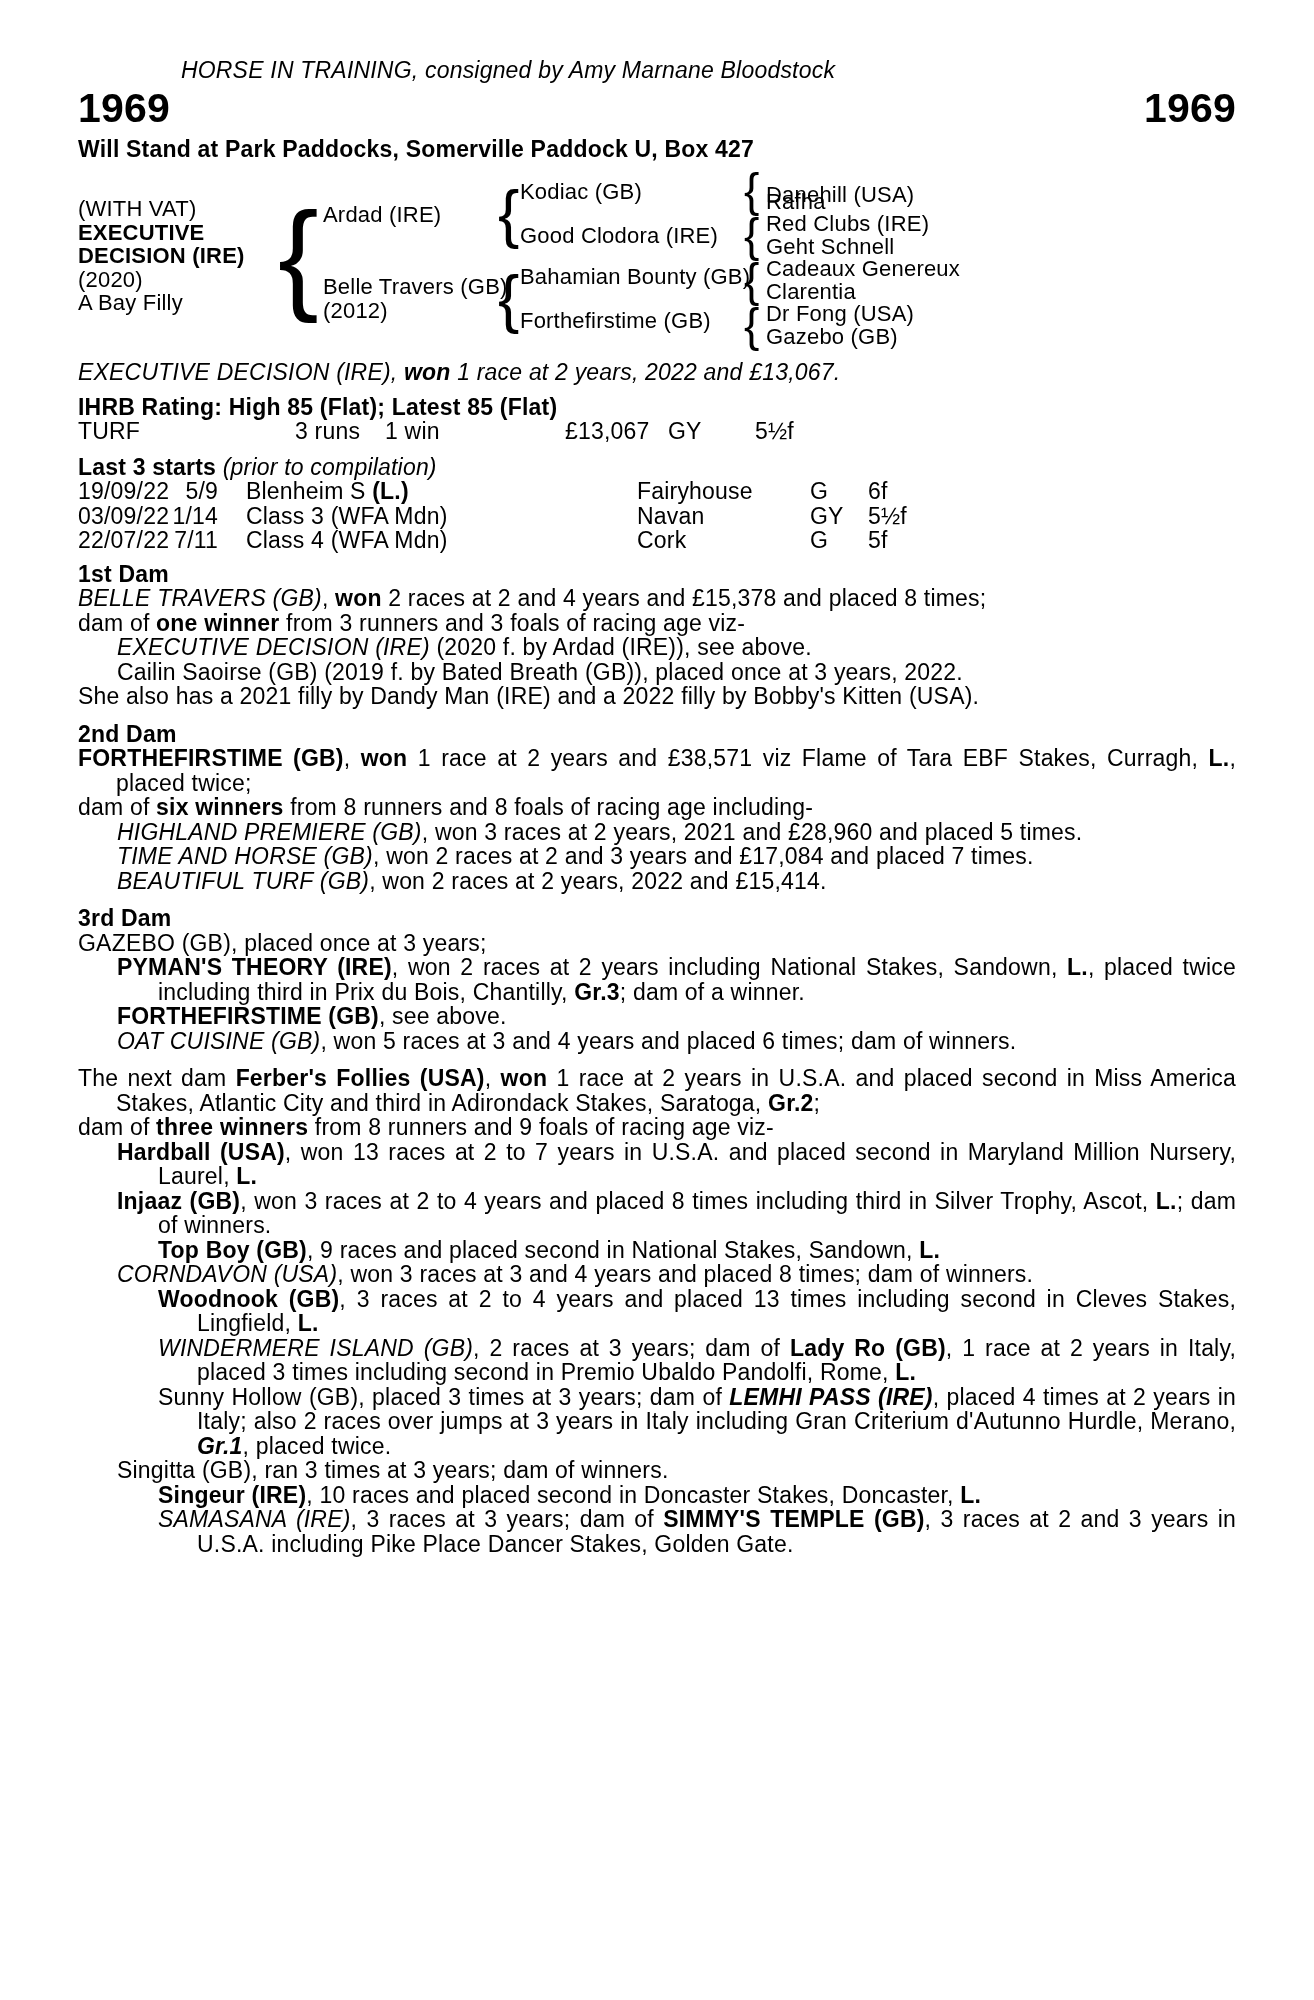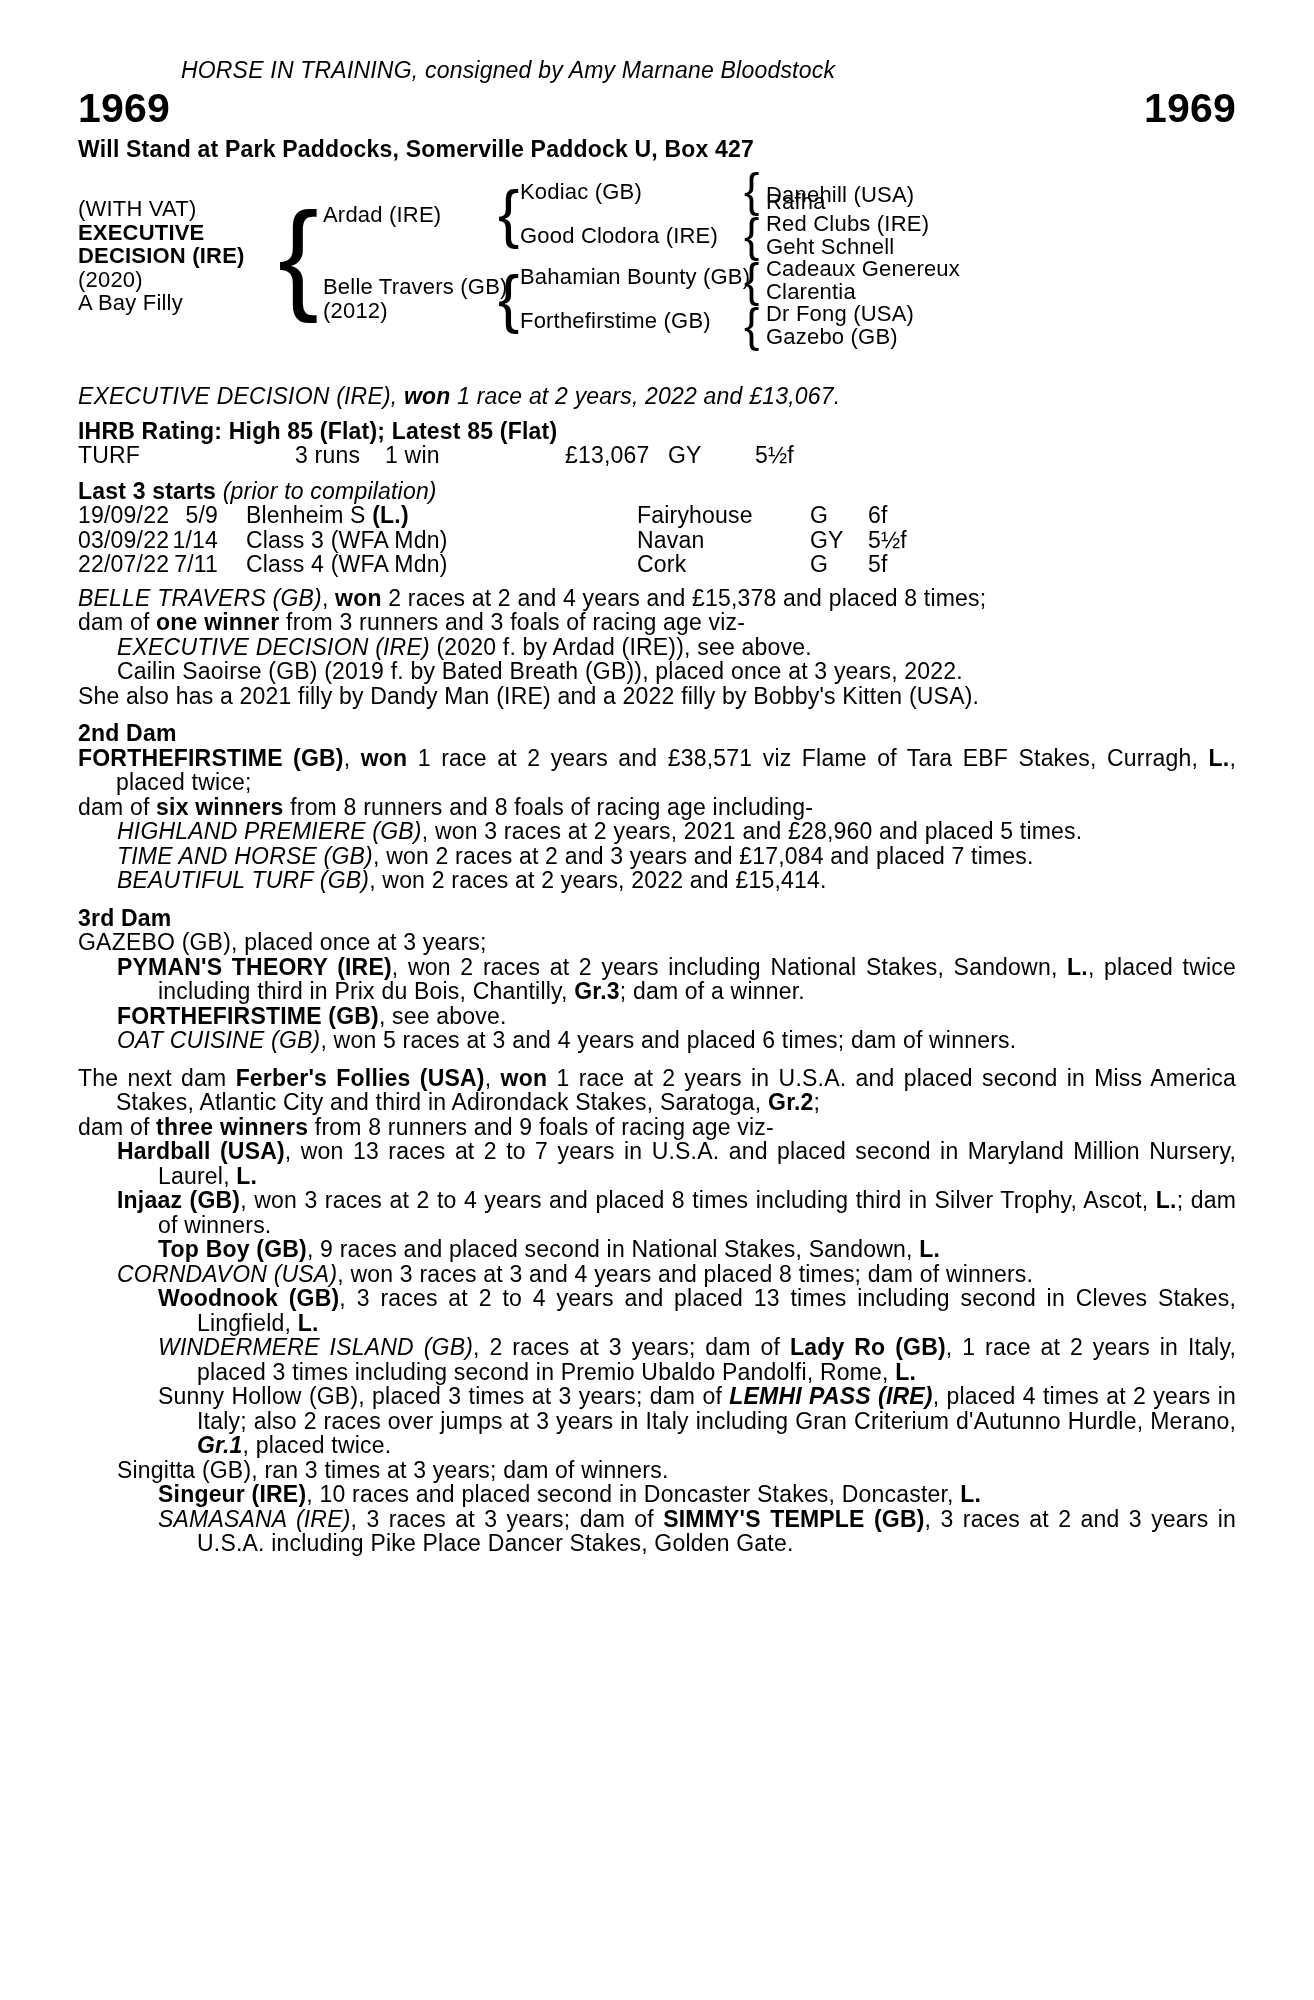--- a/index.html
+++ b/index.html
@@ -57,21 +57,21 @@
   .gg1 { top:22px; } .gg2 { top:29px; } .gg3 { top:51px; } .gg4 { top:74px; }
   .gg5 { top:96px; } .gg6 { top:119px; } .gg7 { top:141px; } .gg8 { top:164px; }
 
   
   .content { margin:0 78px; }
   .para { text-align:justify; }
   .lvl0 { padding-left:38px;  text-indent:-38px; }
   .lvl1 { padding-left:80px;  text-indent:-41px; }
   .lvl2 { padding-left:119px; text-indent:-39px; }
 
-  .race-summary { margin-top:25px; }
+  .race-summary { margin-top:1px; }
   .rating { margin-top:10px; }
   .rating-line { font-weight:bold; }
   .turf-row { display:flex; }
   .tc1 { width:217px; } .tc2 { width:90px; } .tc3 { width:180px; }
   .tc4 { width:103px; } .tc5 { width:87px; }
 
   .last3 { margin-top:11px; }
   .l3row { display:flex; }
   .c-date { width:88px; }
   .c-pos  { width:52px; text-align:right; }
@@ -179,20 +179,21 @@
         <span class="c-date">22/07/22</span>
         <span class="c-pos">7/11</span>
         <span class="c-race"><span>Class 4 (WFA Mdn)</span><span class="s-b"></span></span>
         <span class="c-course">Cork</span>
         <span class="c-going">G</span>
         <span class="c-dist">5f</span>
       </div>
     </div>
 
     <div class="section">
+      <div class="heading">1st Dam</div>
       <div>
           <div class="para lvl0"><span class="s-i">BELLE TRAVERS (GB)</span><span class="s-n">, </span><span class="s-b">won</span><span class="s-n"> 2 races at 2 and 4 years and £15,378 and placed 8 times;</span></div>
           <div class="para lvl0"><span class="s-n">dam of </span><span class="s-b">one winner</span><span class="s-n"> from 3 runners and 3 foals of racing age viz-</span></div>
           <div class="para lvl1"><span class="s-i">EXECUTIVE DECISION (IRE)</span><span class="s-n"> (2020 f. by Ardad (IRE)), see above.</span></div>
           <div class="para lvl1"><span class="s-n">Cailin Saoirse (GB) (2019 f. by Bated Breath (GB)), placed once at 3 years, 2022.</span></div>
           <div class="para lvl0"><span class="s-n">She also has a 2021 filly by Dandy Man (IRE) and a 2022 filly by Bobby's Kitten (USA).</span></div>
         </div>
     </div>
 
     <div class="section section-gap">

